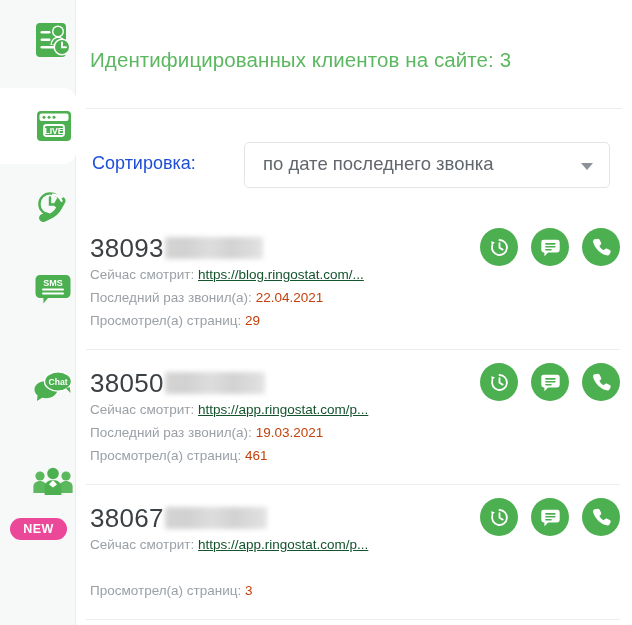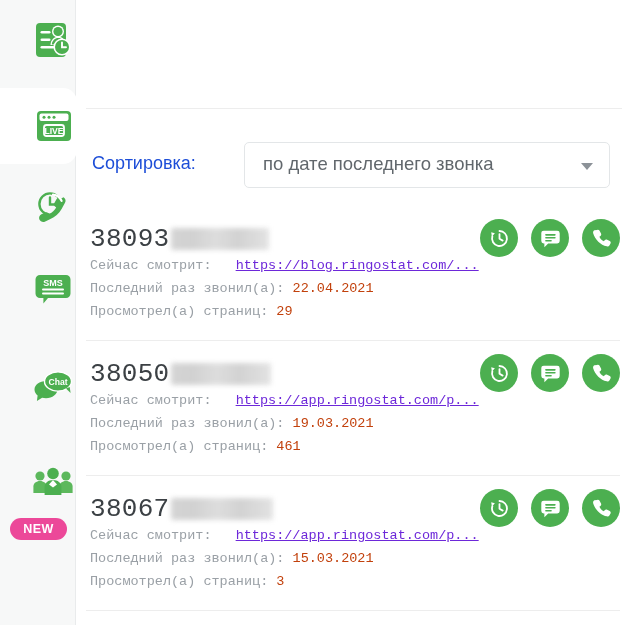--- a/index.html
+++ b/index.html
@@ -99,21 +99,21 @@
   .sort-caret {
     position: absolute;
     right: 16px; top: 20px;
     width: 0; height: 0;
     border-left: 6px solid transparent;
     border-right: 6px solid transparent;
     border-top: 7px solid #8c9298;
   }
 
   
-  .list { position: absolute; left: 0; top: 206px; width: 556px; font-family: Liberation Mono, monospace; }
+  .list { position: absolute; left: 0; top: 215px; width: 556px; }
   .client-row {
     position: relative;
     height: 135px;
     width: 556px;
   }
   .row-divider {
     position: absolute;
     left: 10px; bottom: 0;
     width: 534px; height: 1px;
     background: #ededed;
@@ -136,21 +136,21 @@
     margin-left: 1px;
     border-radius: 2px;
     background: linear-gradient(92deg,#d2d2d2 0%,#cfcfcf 22%,#dcdcdc 46%,#d0d0d0 68%,#e2e2e2 100%);
     filter: blur(2.4px);
     opacity: .95;
   }
 
   .meta { position: absolute; left: 14px; font-size: 13.5px; line-height: 1; white-space: nowrap; }
   .meta .k { color: #9aa0a6; }
   .meta .v { color: #c2410c; }
-  .meta .link { color: #6d28d9; text-decoration: underline; cursor: pointer; margin-left: 16px; }
+  .meta .link { color: #14532d; text-decoration: underline; cursor: pointer; }
   .meta-1 { top: 53px; }
   .meta-2 { top: 76px; }
   .meta-3 { top: 99px; }
 
   .actions {
     position: absolute;
     right: 12px; top: 13px;
     display: flex;
     gap: 13px;
   }
@@ -265,20 +265,21 @@
           <path d="M14.6 32v-8.4c0-3.7 3.7-6.6 8.4-6.6s8.4 2.9 8.4 6.6V32z" fill="#4caf50"></path>
           <path d="M23 17l-4 4.6 4 3 4-3z" fill="#ffffff"></path>
         </svg>
       </span>
       <span class="badge-new">NEW</span>
     </div>
   </div>
 
   <div class="panel">
 
+    <div class="page-title">Идентифицированных клиентов на сайте: 3</div>
     <div class="title-rule"></div>
 
     <div class="sort-row">
       <span class="sort-label">Сортировка:</span>
       <div class="sort-select">
         <span class="sort-value">по дате последнего звонка</span>
         <span class="sort-caret"></span>
       </div>
     </div>
 
@@ -393,24 +394,20 @@
     <div class="phone-line">
       <span class="phone-prefix">38067</span>
       <span class="phone-masked" style="width: 102px;"></span>
     </div>
 
     <div class="meta meta-1">
       <span class="k">Сейчас смотрит: </span>
       <span class="link">https://app.ringostat.com/p...</span>
     </div>
 
-    <div class="meta meta-2">
-      <span class="k">Последний раз звонил(а): </span>
-      <span class="v">15.03.2021</span>
-    </div>
 
     <div class="meta meta-3">
       <span class="k">Просмотрел(а) страниц: </span>
       <span class="v">3</span>
     </div>
 
     <div class="actions">
       <button class="act-btn">
         <span>
           <svg width="23" height="23" viewBox="0 0 24 24">

